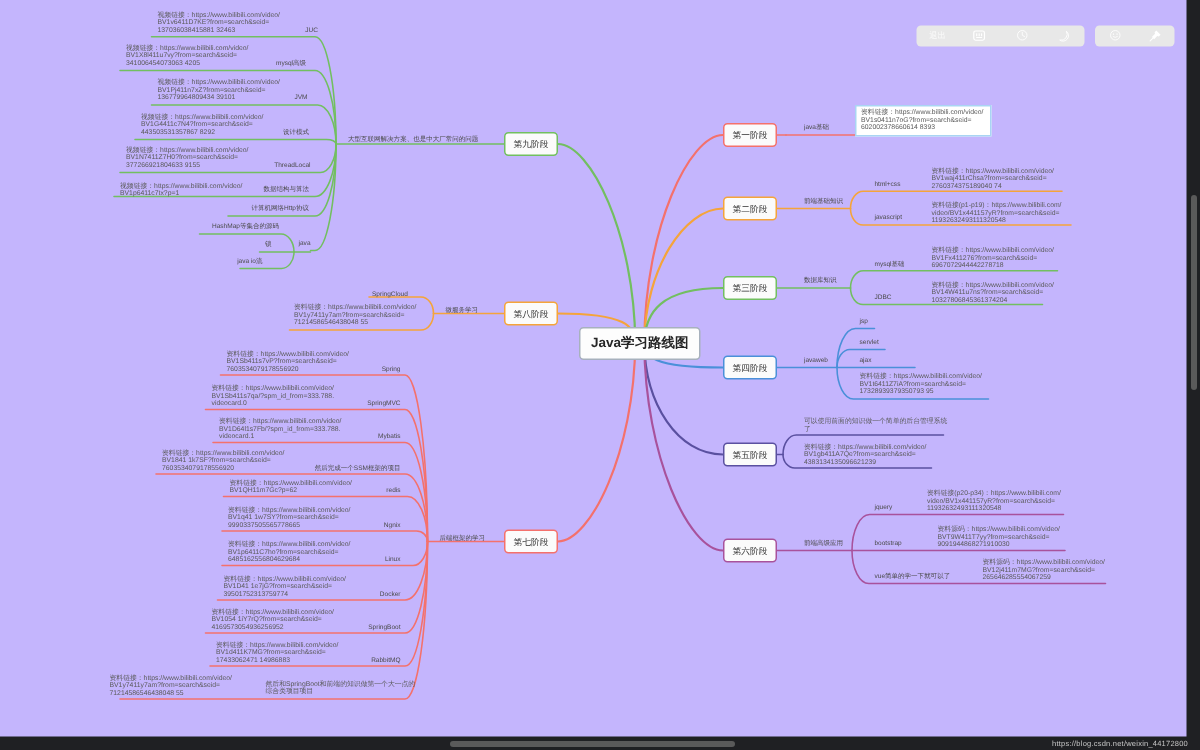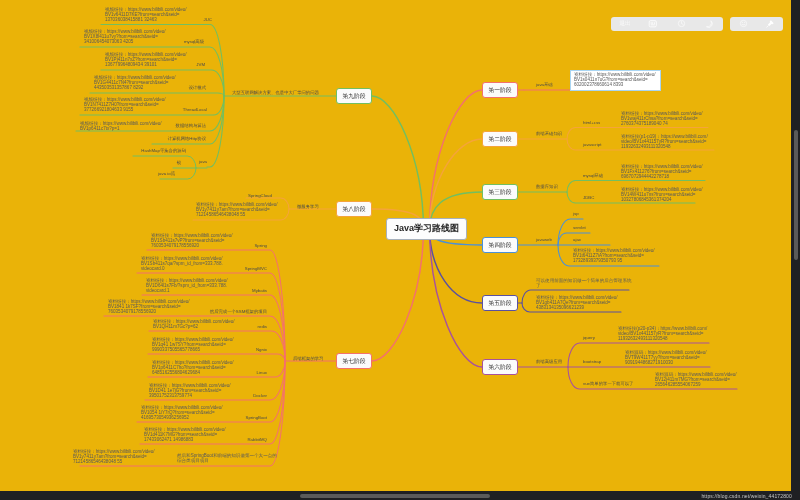--- a/index.html
+++ b/index.html
@@ -1,20 +1,20 @@
 <!DOCTYPE html>
 <html><head>
 <meta charset="utf-8">
 <title>Java学习路线图</title>
 <style>
 html,body{margin:0;padding:0;}
 body{width:800px;height:500px;overflow:hidden;background:#1f2023;
      font-family:"Liberation Sans",sans-serif;}
 #app{position:relative;width:800px;height:500px;background:#1f2023;overflow:hidden;}
-#canvas{position:absolute;left:0;top:0;width:791px;height:491px;background:#eab308;overflow:hidden;}
+#canvas{position:absolute;left:0;top:0;width:791px;height:491px;background:#c4b5fd;overflow:hidden;}
 #map{position:absolute;left:0;top:0;}
 .node{position:absolute;box-sizing:border-box;border-radius:3px;background:#fbfbfb;
       display:flex;align-items:center;justify-content:center;white-space:nowrap;}
 .node>span{font-size:5.8px;color:#2e2e2e;letter-spacing:0px;position:relative;top:0.3px;}
 #rootnode{position:absolute;box-sizing:border-box;border:1px solid #a7b1bd;border-radius:3px;
       background:#fdfdfd;display:flex;align-items:center;justify-content:center;}
 #rootnode>span{font-size:9.0px;color:#262626;font-weight:700;letter-spacing:0px;}
 .lbl{position:absolute;font-size:4.35px;color:#4a4a4a;white-space:nowrap;line-height:1.1;}
 .leaf{position:absolute;font-size:4.55px;color:#5a5a5a;line-height:5px;white-space:pre-line;}
 .selbox{position:absolute;box-sizing:border-box;border:0.7px solid #a9d5f3;background:#ffffff;}

